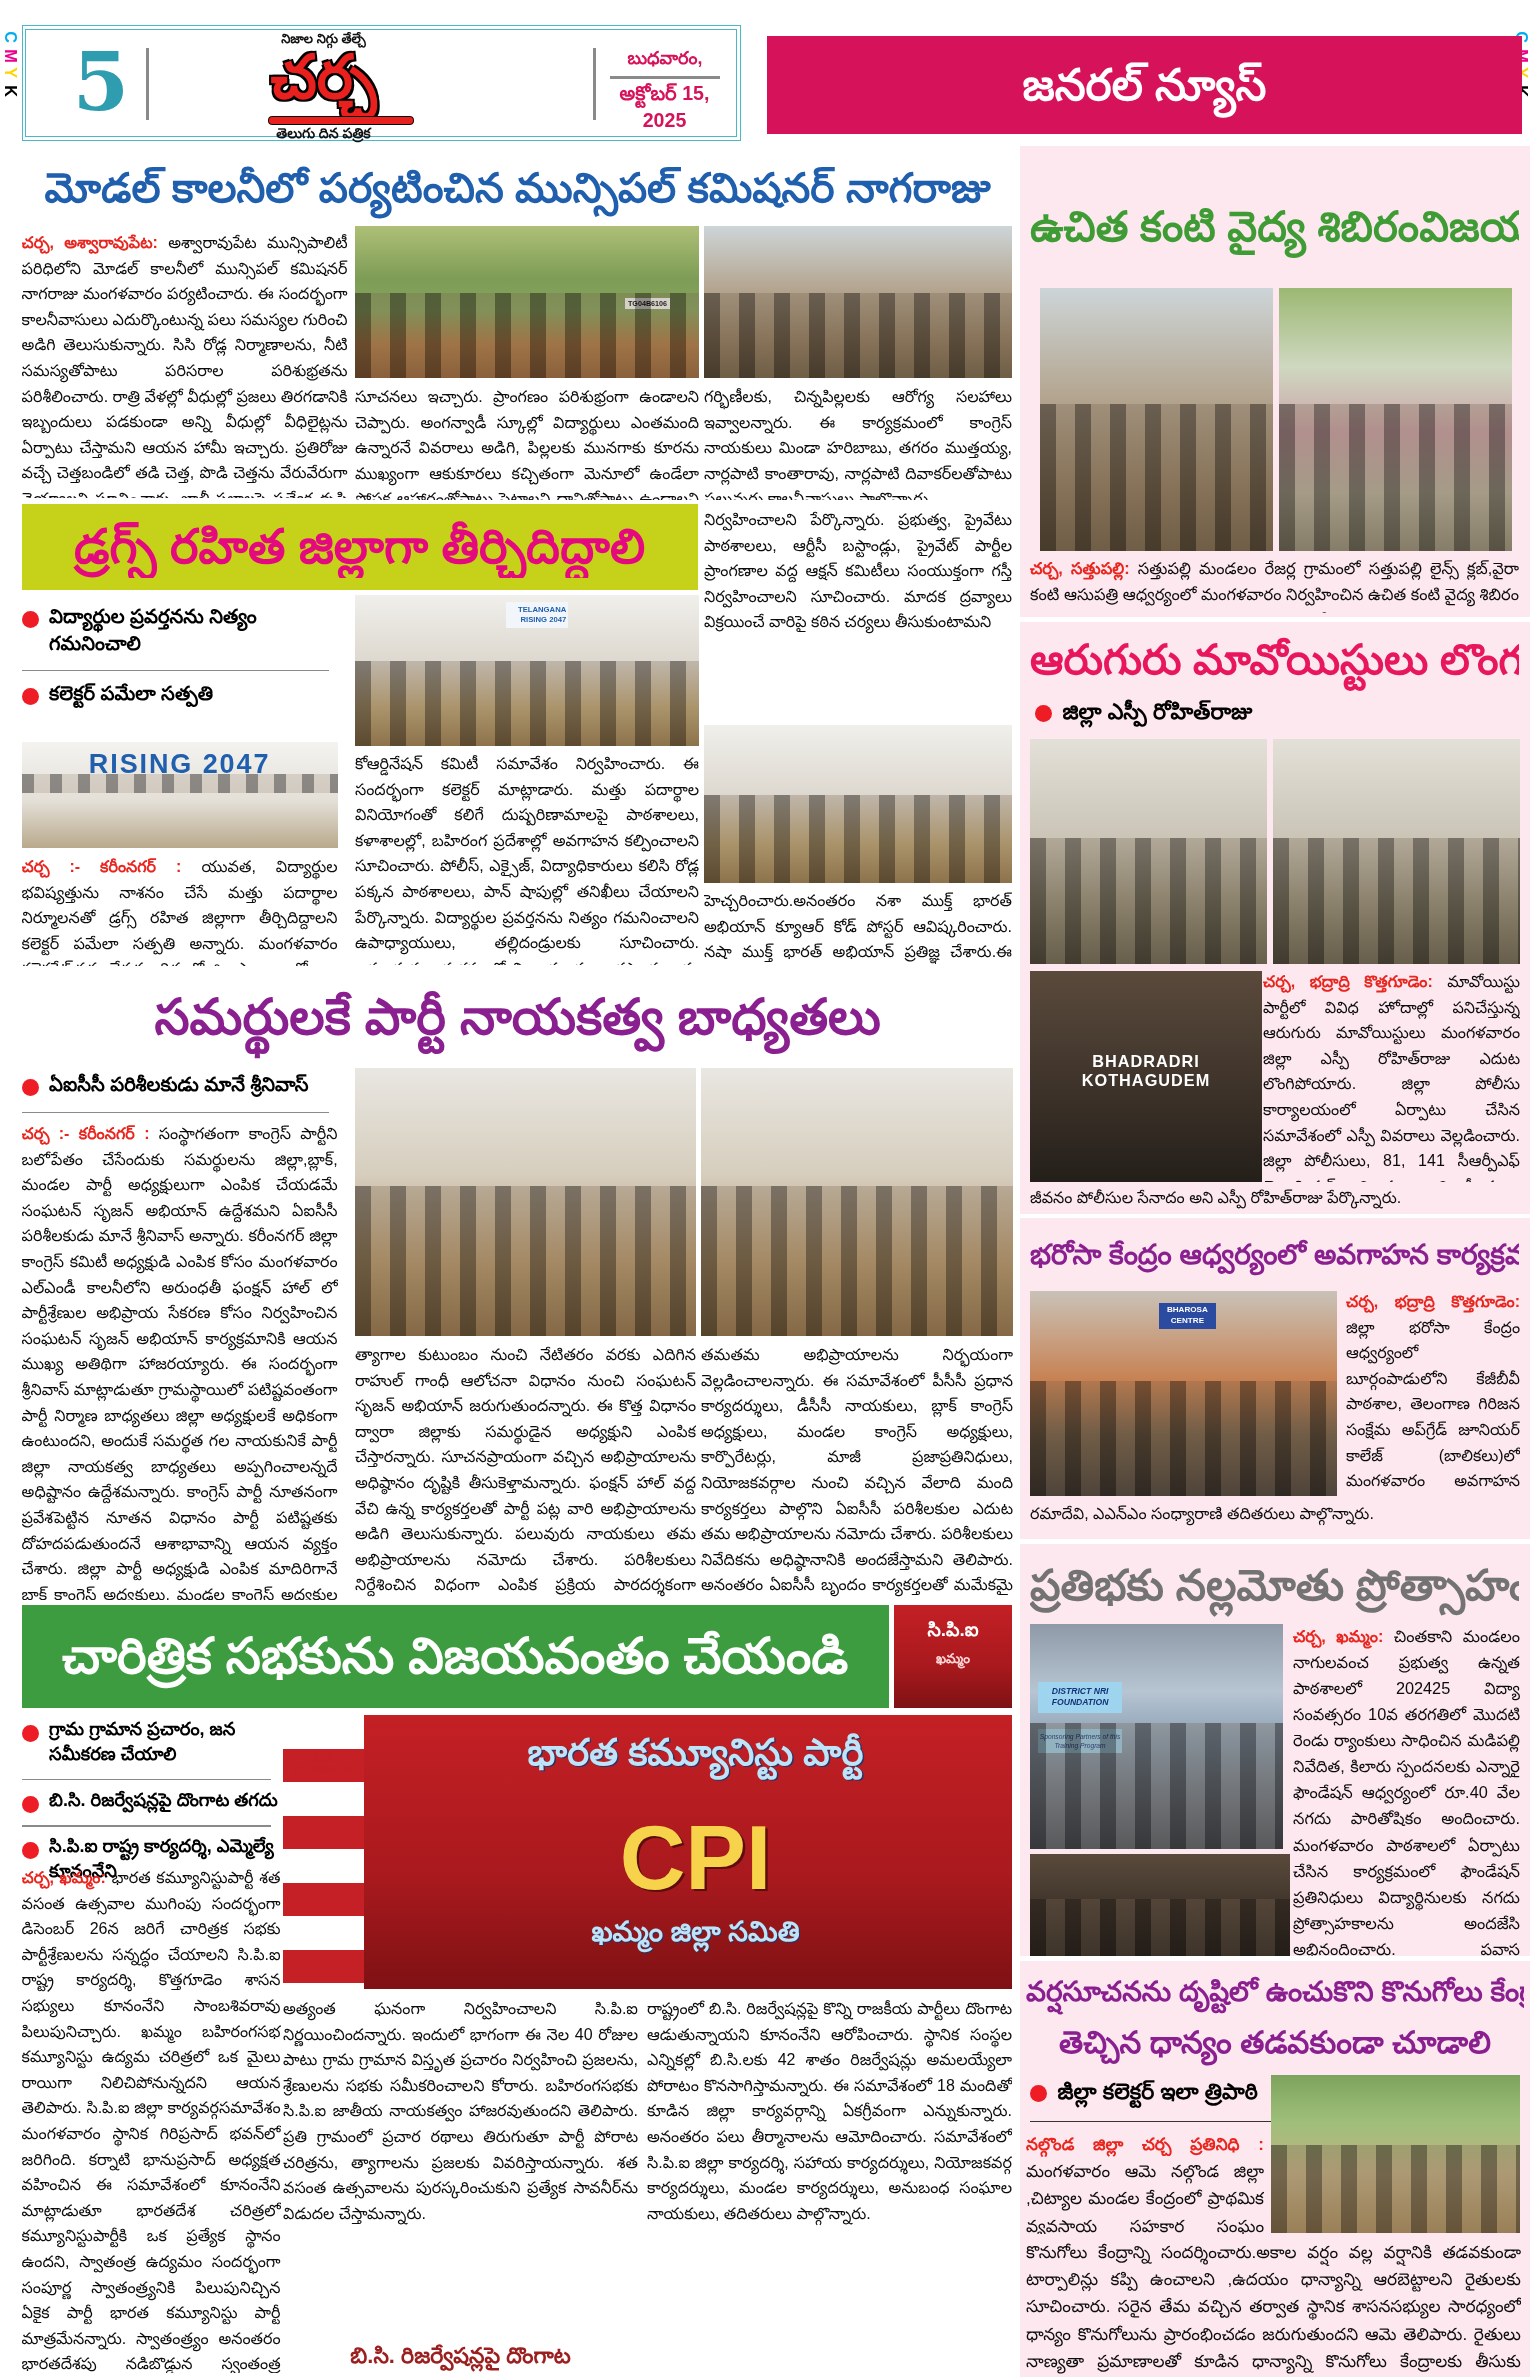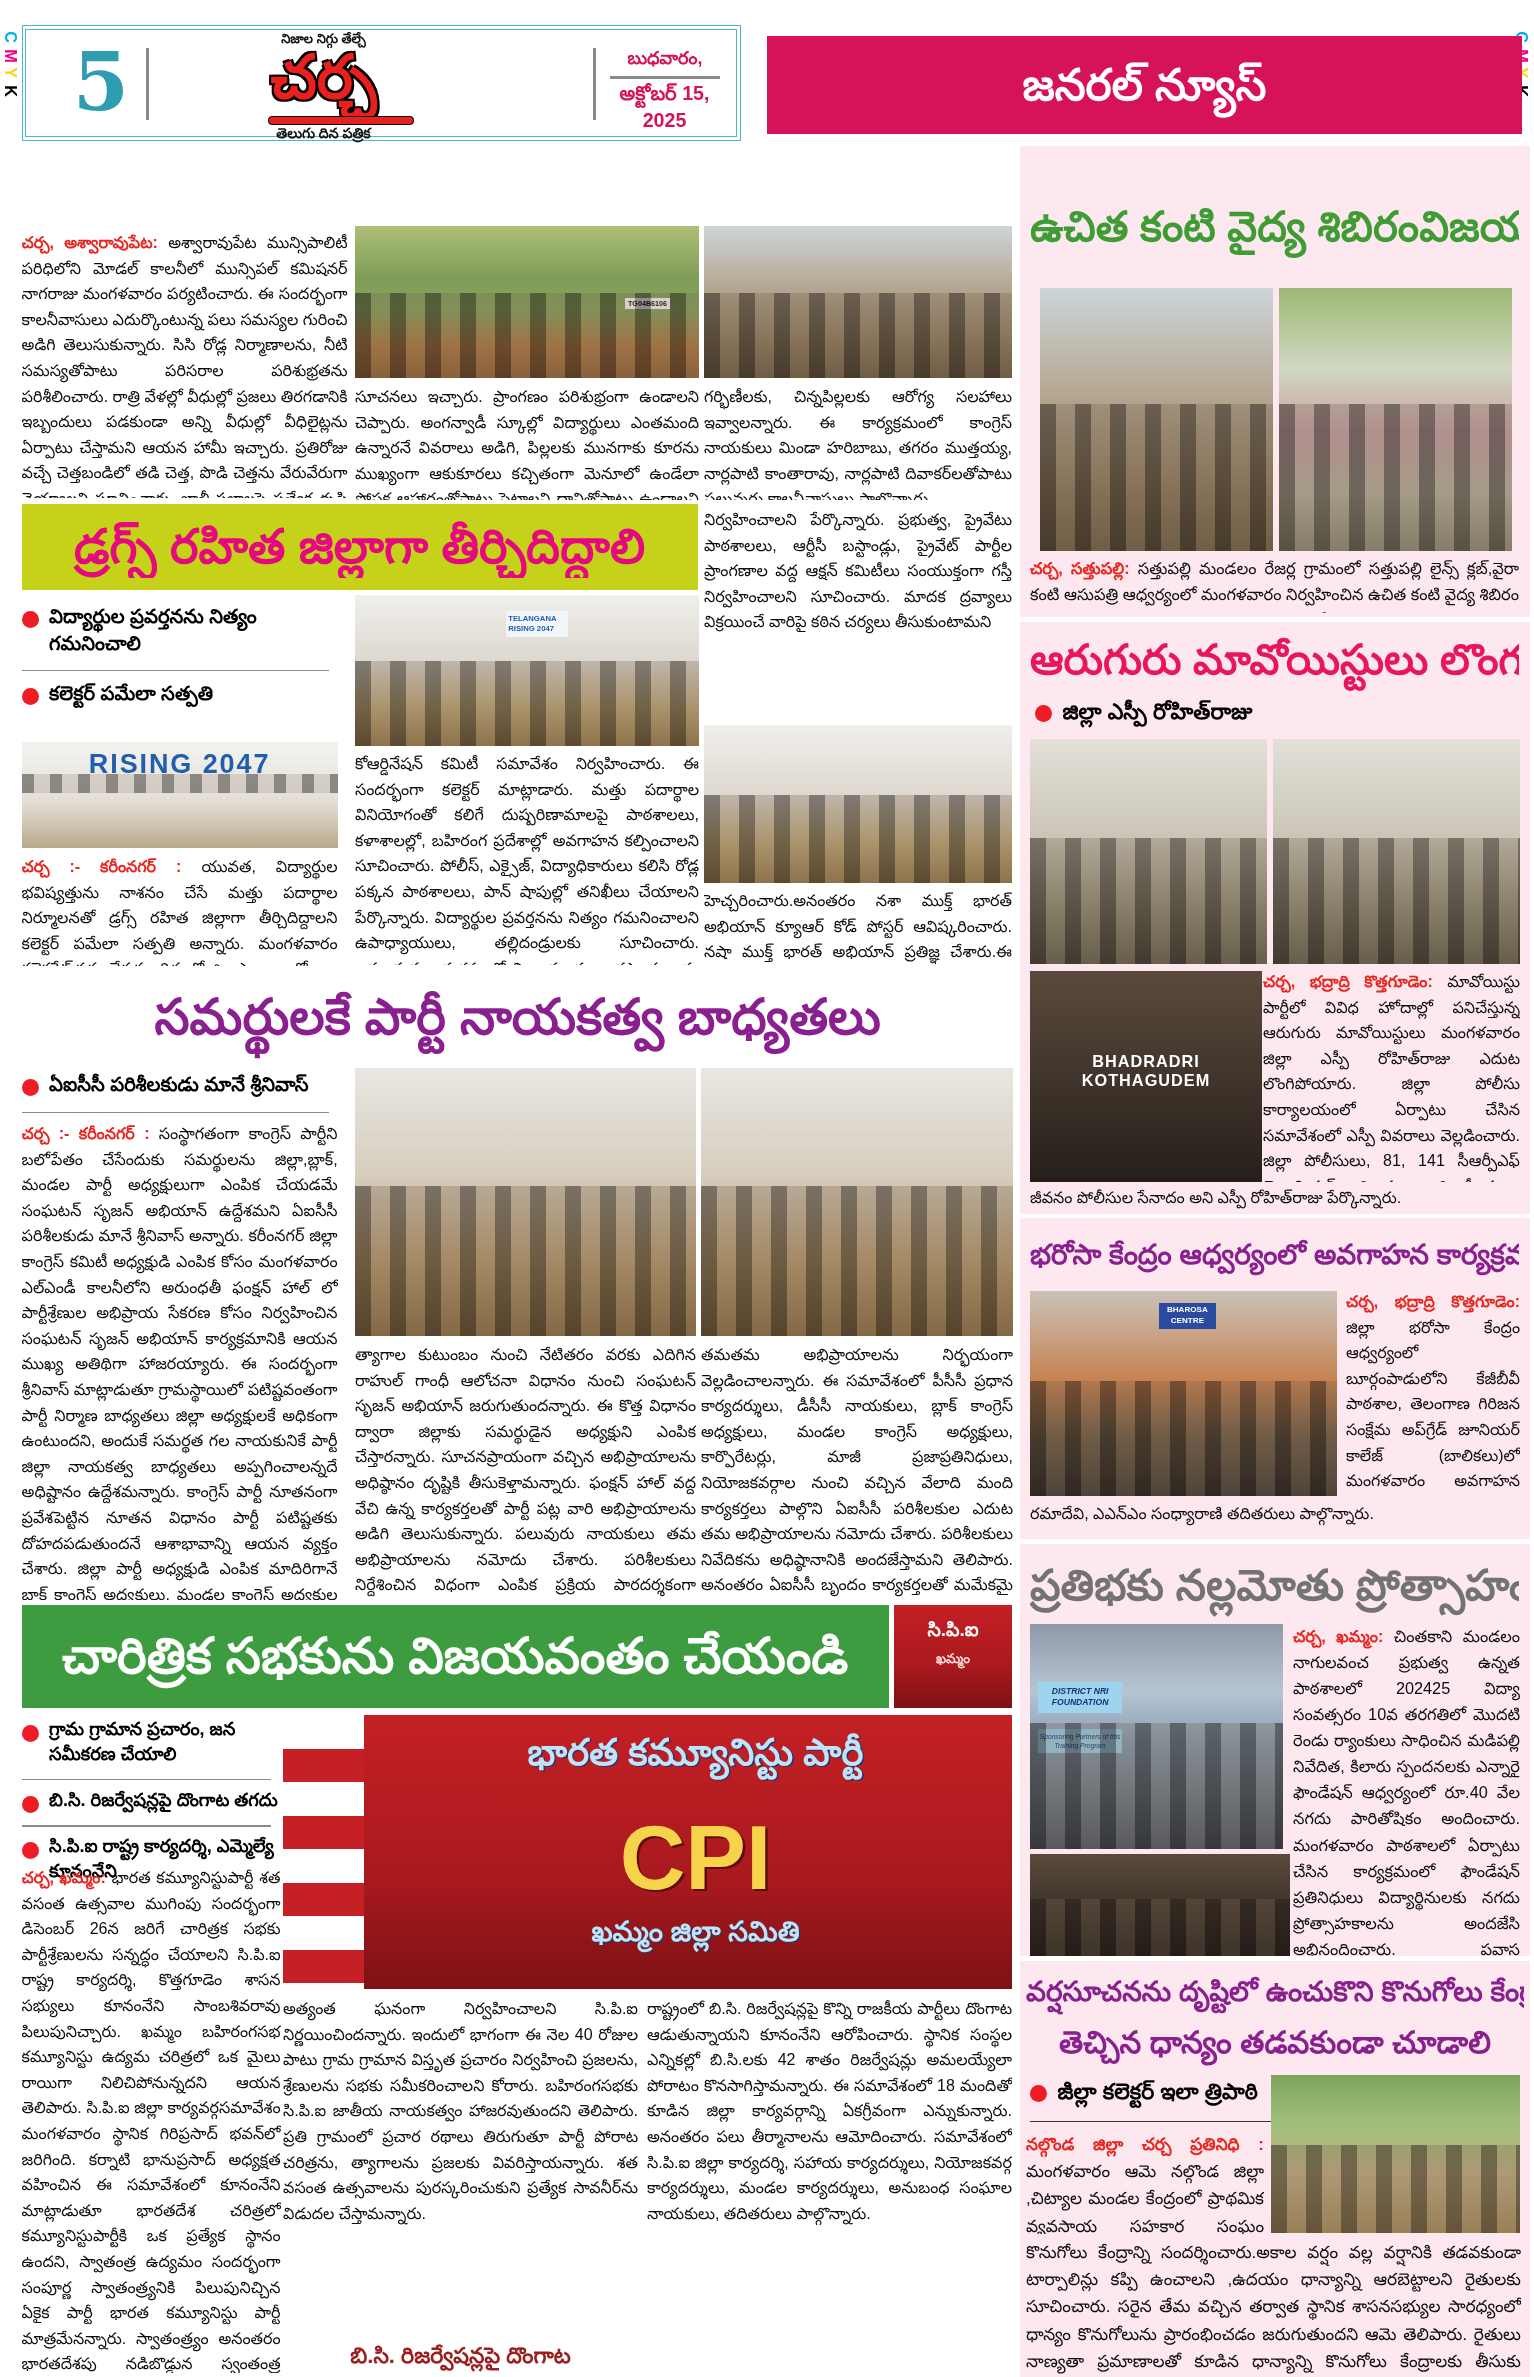--- a/index.html
+++ b/index.html
@@ -64,20 +64,21 @@
   <div class="abs" style="left:206px;top:125px;width:235px;text-align:center;font-size:14px;font-weight:bold;color:#111;">తెలుగు దిన పత్రిక</div>
   <div class="abs rule" style="left:593px;top:48px;width:3.4px;height:72px;"></div>
   <div class="abs" style="left:605px;top:48px;width:120px;text-align:center;font-size:17.7px;font-weight:bold;color:#d6135a;">బుధవారం,</div>
   <div class="abs rule" style="left:610px;top:76px;width:110px;height:2.9px;"></div>
   <div class="abs" style="left:600px;top:82px;width:129px;text-align:center;font-size:19.6px;font-weight:bold;color:#d6135a;">అక్టోబర్ 15, 2025</div>
 
   <div class="abs" style="left:767px;top:36px;width:755px;height:98px;background:#d6135a;">
     <div style="width:100%;height:98px;line-height:98px;text-align:center;color:#fff;font-weight:bold;font-size:44px;white-space:nowrap;">జనరల్ న్యూస్</div>
   </div>
 
+  <div class="abs hl" style="left:21.6px;top:152px;width:992px;height:72px;line-height:72px;font-size:41px;color:#1f5fae;">మోడల్ కాలనీలో పర్యటించిన మున్సిపల్ కమిషనర్ నాగరాజు</div>
   <div class="abs body-text" style="left:21.6px;top:230px;width:326px;height:268px;">
     <span class="dateline">చర్చ, అశ్వారావుపేట:</span>
     <span>అశ్వారావుపేట మున్సిపాలిటీ పరిధిలోని మోడల్ కాలనీలో మున్సిపల్ కమిషనర్ నాగరాజు మంగళవారం పర్యటించారు. ఈ సందర్భంగా కాలనీవాసులు ఎదుర్కొంటున్న పలు సమస్యల గురించి అడిగి తెలుసుకున్నారు. సిసి రోడ్ల నిర్మాణాలను, నీటి సమస్యతోపాటు పరిసరాల పరిశుభ్రతను పరిశీలించారు. రాత్రి వేళల్లో వీధుల్లో ప్రజలు తిరగడానికి ఇబ్బందులు పడకుండా అన్ని వీధుల్లో వీధిలైట్లను ఏర్పాటు చేస్తామని ఆయన హామీ ఇచ్చారు. ప్రతిరోజు వచ్చే చెత్తబండిలో తడి చెత్త, పొడి చెత్తను వేరువేరుగా వెయ్యాలని సూచించారు. ఖాళీ స్థలాలపై ప్రత్యేక దృష్టి పెడతామన్నారు. మోడల్ కాలనీలో గల పల్లె దవాఖానాతోపాటు అంగన్వాడీ స్కూల్‌ను సందర్శించి పలు</span>
   </div>
   <div class="photo ph-outdoor crowd" style="left:355px;top:226px;width:344px;height:152px;">
     <span class="ph-label" style="right:29px;top:72px;background:#fff;color:#000;font-size:7.2px;padding:1px 2.9px;">TG04B6106</span>
   </div>
   <div class="photo ph-indoor crowd" style="left:704px;top:226px;width:308px;height:152px;"></div>
   <div class="abs body-text" style="left:355px;top:384px;width:344px;height:116px;">సూచనలు ఇచ్చారు. ప్రాంగణం పరిశుభ్రంగా ఉండాలని చెప్పారు. అంగన్వాడీ స్కూల్లో విద్యార్థులు ఎంతమంది ఉన్నారనే వివరాలు అడిగి, పిల్లలకు మునగాకు కూరను ముఖ్యంగా ఆకుకూరలు కచ్చితంగా మెనూలో ఉండేలా పోషక ఆహారంతోపాటు పెట్టాలని దానితోపాటు ఉండాలని సూచించారు.</div>
   <div class="abs body-text" style="left:704px;top:384px;width:308px;height:116px;">గర్భిణీలకు, చిన్నపిల్లలకు ఆరోగ్య సలహాలు ఇవ్వాలన్నారు. ఈ కార్యక్రమంలో కాంగ్రెస్ నాయకులు మిండా హరిబాబు, తగరం ముత్తయ్య, నార్లపాటి కాంతారావు, నార్లపాటి దివాకర్‌లతోపాటు పలువురు కాలనీవాసులు పాల్గొన్నారు.</div>
@@ -93,21 +94,21 @@
       <span>విద్యార్థుల ప్రవర్తనను నిత్యం గమనించాలి</span>
     </div>
     <div class="rule" style="width:307px;height:1.9px;margin:10.5px 0;"></div>
     <div class="bullet-row" style="font-size:19.6px;">
       <span class="dot"></span>
       <span>కలెక్టర్ పమేలా సత్పతి</span>
     </div>
   </div>
 
   <div class="photo ph-meetroom crowd" style="left:355px;top:595px;width:344px;height:151px;">
-    <span class="ph-label" style="left:44%;top:16px;width:58px;text-align:left;background:#f2f6fa;color:#1f5fae;font-size:7.7px;padding:2.9px 1.9px;line-height:1.3;">TELANGANA RISING 2047</span>
+    <span class="ph-label" style="left:44%;top:7px;width:58px;text-align:right;background:#f2f6fa;color:#1f5fae;font-size:7.7px;padding:2.9px 1.9px;line-height:1.3;">TELANGANA RISING 2047</span>
   </div>
   <div class="photo ph-white heads" style="left:21.6px;top:742px;width:316px;height:106px;">
     <span class="ph-label" style="left:0;right:0;top:6.7px;text-align:center;color:#1f5fae;font-size:27px;letter-spacing:1.9px;">RISING 2047</span>
   </div>
   <div class="abs body-text" style="left:21.6px;top:854px;width:316px;height:112px;">
     <span class="dateline">చర్చ :- కరీంనగర్ :</span>
     <span>యువత, విద్యార్థుల భవిష్యత్తును నాశనం చేసే మత్తు పదార్థాల నిర్మూలనతో డ్రగ్స్ రహిత జిల్లాగా తీర్చిదిద్దాలని కలెక్టర్ పమేలా సత్పతి అన్నారు. మంగళవారం కలెక్టరేట్ సమావేశ మందిరంలో జిల్లాస్థాయి నార్కో</span>
   </div>
   <div class="abs body-text" style="left:355px;top:751px;width:344px;height:214px;">కోఆర్డినేషన్ కమిటీ సమావేశం నిర్వహించారు. ఈ సందర్భంగా కలెక్టర్ మాట్లాడారు. మత్తు పదార్థాల వినియోగంతో కలిగే దుష్పరిణామాలపై పాఠశాలలు, కళాశాలల్లో, బహిరంగ ప్రదేశాల్లో అవగాహన కల్పించాలని సూచించారు. పోలీస్, ఎక్సైజ్, విద్యాధికారులు కలిసి రోడ్ల పక్కన పాఠశాలలు, పాన్ షాపుల్లో తనిఖీలు చేయాలని పేర్కొన్నారు. విద్యార్థుల ప్రవర్తనను నిత్యం గమనించాలని ఉపాధ్యాయులు, తల్లిదండ్రులకు సూచించారు. అవగాహన కార్యక్రమాల్లో విద్యార్థులను భాగస్వాములను చేస్తూ మత్తు పదార్థాలతో కలిగే దుష్పరిణామాలపై ఉపన్యాసం, చిత్రలేఖనం పోటీలు నిర్వహించాలని పేర్కొన్నారు.కరీంనగర్ సీపీ గౌస్ ఆలం మాట్లాడుతూ.. మత్తు పదార్థాల నిర్మూలనకు నిత్యం గస్తీ</div>
   <div class="photo ph-meetroom crowd" style="left:704px;top:725px;width:308px;height:158px;"></div>

